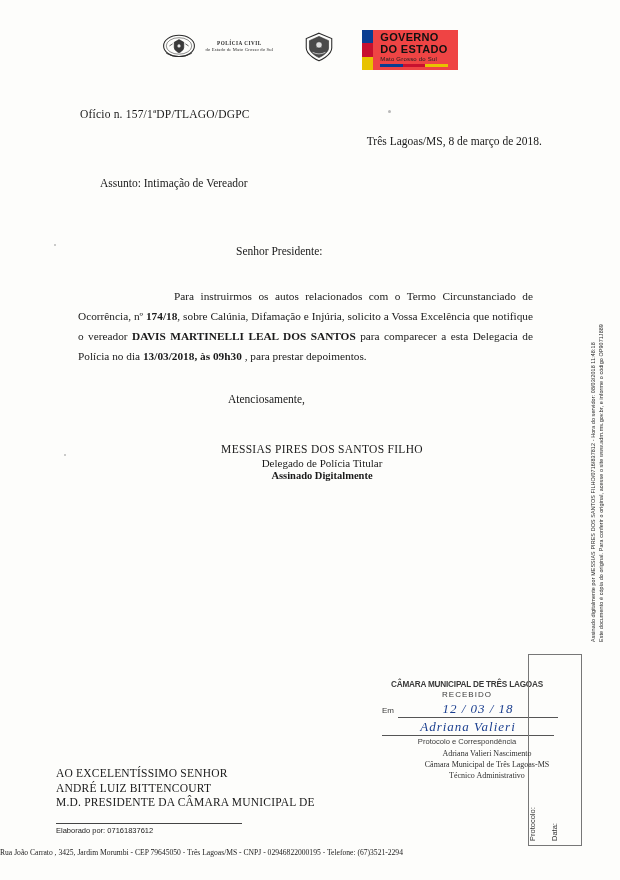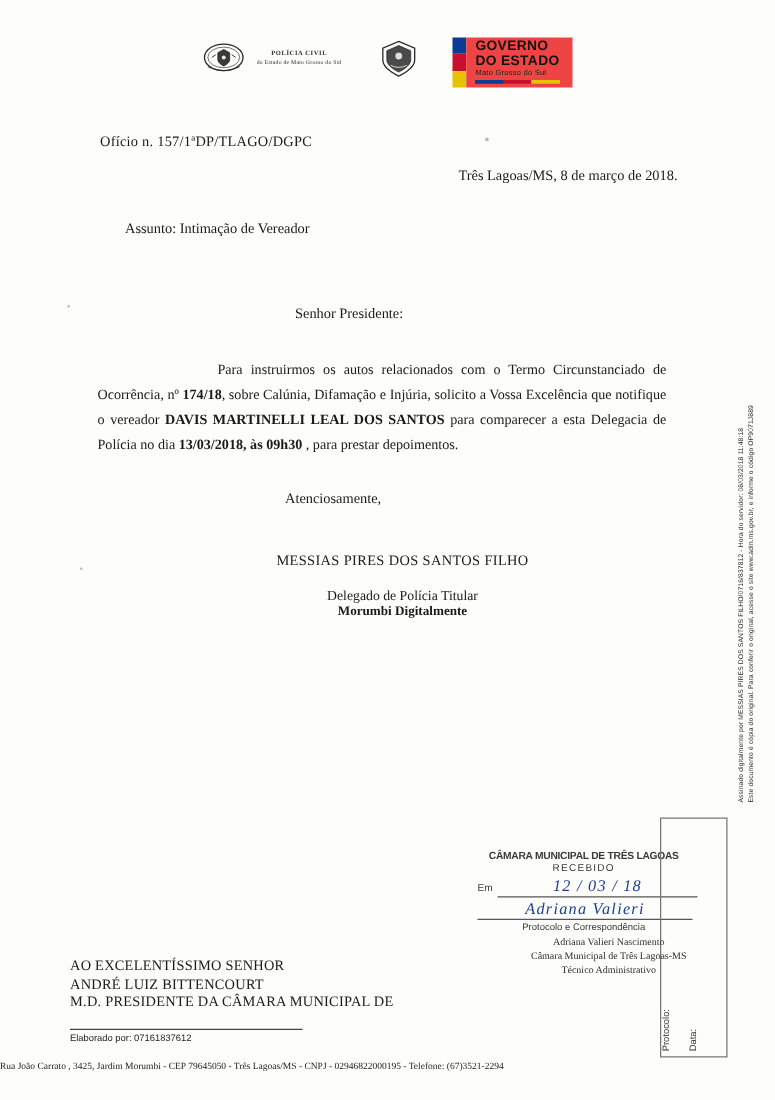--- a/index.html
+++ b/index.html
@@ -142,21 +142,21 @@
     left: 212px;
     text-align: center;
     width: 220px;
   }
   .assinatura .nome {
     font-size: 11.5px;
     letter-spacing: 0.3px;
   }
   .assinatura .cargo {
     font-size: 11px;
-    margin-top: 16px;
+    margin-top: 2px;
   }
   .assinatura .digital {
     font-size: 10.5px;
     font-weight: bold;
     margin-top: 1px;
   }
 
   
   .vstrip {
     position: absolute;
@@ -375,21 +375,21 @@
 
   <div class="corpo">
     <span>Para instruirmos os autos relacionados com o Termo Circunstanciado de Ocorrência, nº </span><b>174/18</b><span>, sobre Calúnia, Difamação e Injúria, solicito a Vossa Excelência que notifique o vereador </span><b>DAVIS MARTINELLI LEAL DOS SANTOS</b><span> para comparecer a esta Delegacia de Polícia no dia </span><b>13/03/2018, às 09h30</b><span> , para prestar depoimentos.</span>
   </div>
 
   <div class="atenciosamente">Atenciosamente,</div>
 
   <div class="assinatura">
     <div class="nome">MESSIAS PIRES DOS SANTOS FILHO</div>
     <div class="cargo">Delegado de Polícia Titular</div>
-    <div class="digital">Morumbi Digitalmente</div>
+    <div class="digital">Assinado Digitalmente</div>
   </div>
 
   <div class="vstrip">
     <div class="vline v1">Este documento é cópia do original. Para conferir o original, acesse o site www.adm.ms.gov.br, e informe o código OP9071J889</div>
     <div class="vline v2">Assinado digitalmente por MESSIAS PIRES DOS SANTOS FILHO/0716/837812 - Hora do servidor: 08/03/2018 11:48:18</div>
   </div>
 
   <div class="stamp">
     <div class="s-title">CÂMARA MUNICIPAL DE TRÊS LAGOAS</div>
     <div class="s-rec">RECEBIDO</div>

